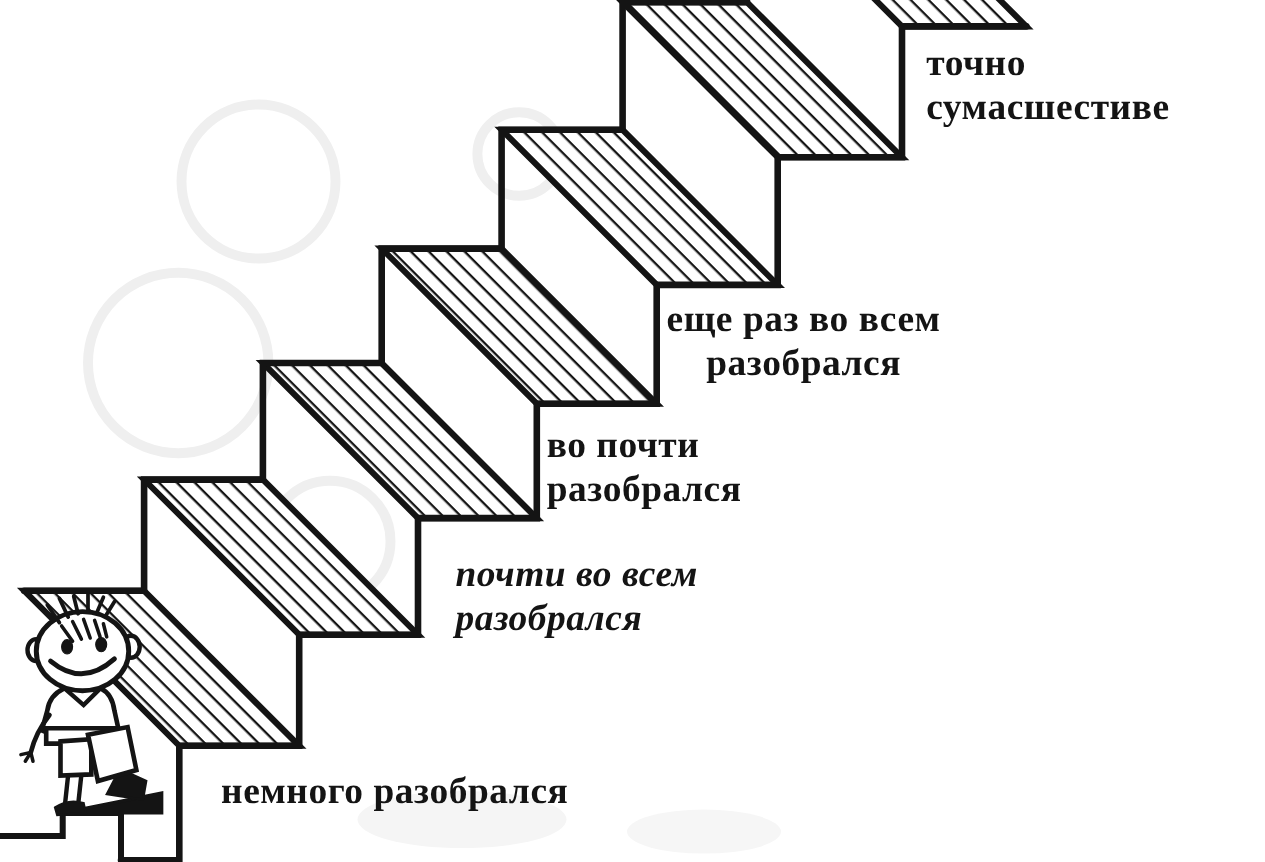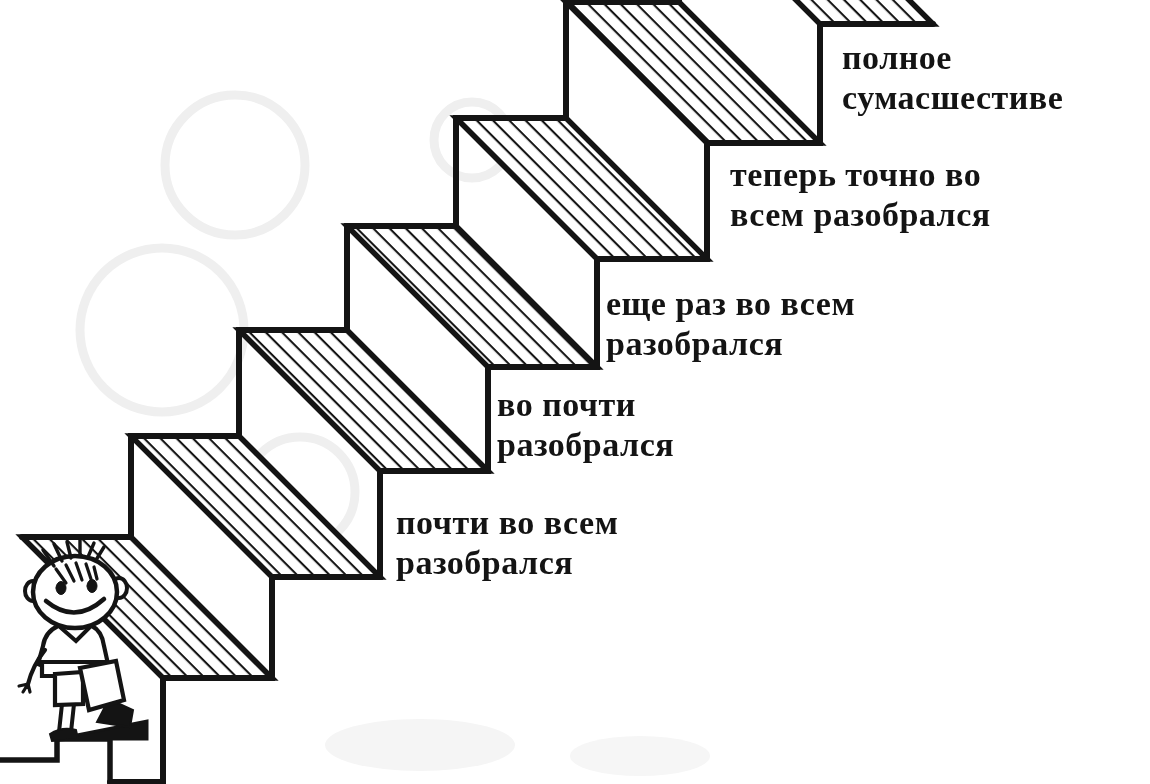--- a/index.html
+++ b/index.html
@@ -64,24 +64,23 @@
         <path d="M111,588 a8,10 0 1,0 16,0 a8,10 0 1,0 -16,0" fill="#ffffff" stroke="#141414" stroke-width="4" stroke-linecap="round" stroke-linejoin="miter"></path>
         <path d="M33,592 a42,36 0 1,0 84,0 a42,36 0 1,0 -84,0" fill="#ffffff" stroke="#141414" stroke-width="4.5" stroke-linecap="round" stroke-linejoin="miter"></path>
         <path d="M54,566 L43,550 M62,561 L54,544 M71,558 L67,542 M80,556 L80,540 M88,557 L94,543 M96,560 L104,547" fill="none" stroke="#141414" stroke-width="3.4" stroke-linecap="round" stroke-linejoin="miter"></path>
         <path d="M56,569 L66,583 M66,565 L74,581 M76,563 L82,580 M86,564 L91,579 M94,567 L97,579" fill="none" stroke="#141414" stroke-width="3.2" stroke-linecap="round" stroke-linejoin="miter"></path>
         <path d="M56,588 a5,6.5 0 1,0 10,0 a5,6.5 0 1,0 -10,0" fill="#141414" stroke="#141414" stroke-width="1" stroke-linecap="round" stroke-linejoin="miter"></path>
         <path d="M87,586 a5,6.5 0 1,0 10,0 a5,6.5 0 1,0 -10,0" fill="#141414" stroke="#141414" stroke-width="1" stroke-linecap="round" stroke-linejoin="miter"></path>
         <path d="M46,601 Q75,625 104,599" fill="none" stroke="#141414" stroke-width="4.5" stroke-linecap="round" stroke-linejoin="miter"></path>
       </g>
   </svg>
 
-  <div class="step-label" style="left:396px; top:503px;">почти во всем
+  <div class="step-label" style="left:201px; top:700px;">немного разобрался</div>
+  <div class="step-label" style="left:414px; top:503px;font-style:italic;">почти во всем
 разобрался</div>
   <div class="step-label" style="left:497px; top:385px;">во почти
 разобрался</div>
-  <div class="step-label" style="left:606px; top:284px;">еще раз во всем
+  <div class="step-label" style="left:606px; top:271px;text-align:center;">еще раз во всем
 разобрался</div>
-  <div class="step-label" style="left:730px; top:155px;">теперь точно во
-всем разобрался</div>
-  <div class="step-label" style="left:842px; top:38px;">полное
+  <div class="step-label" style="left:842px; top:38px;">точно
 сумасшестиве</div>
 
 </div>
 
 </body></html>

